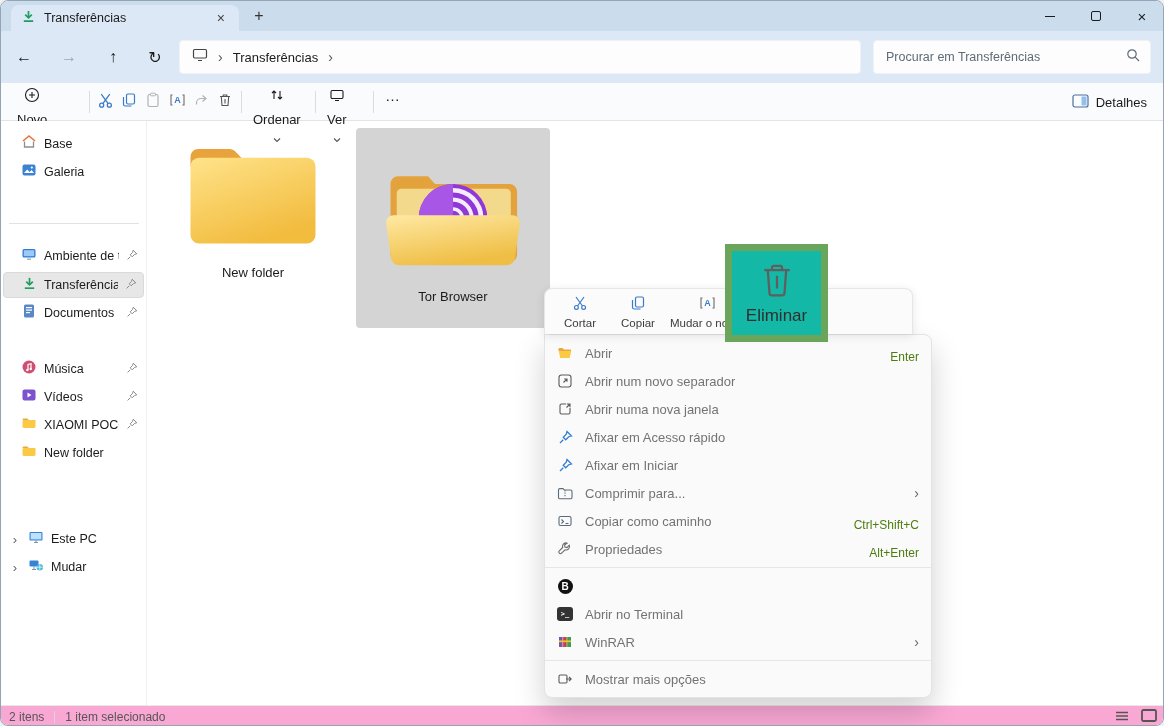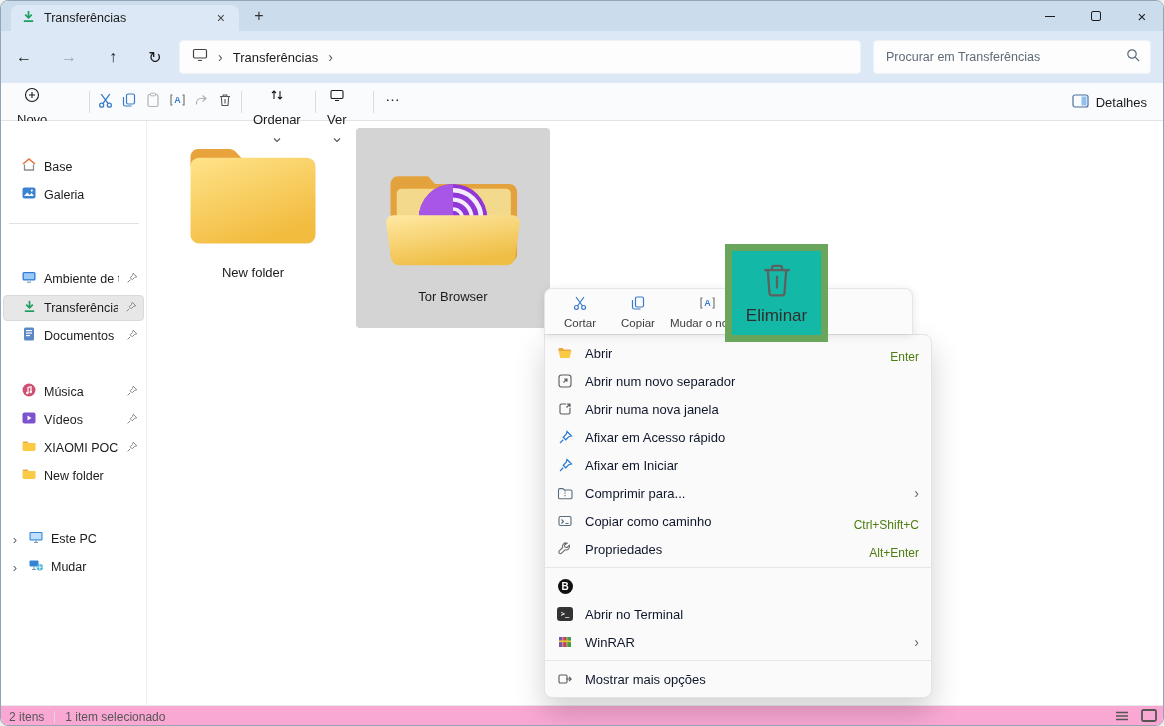--- a/index.html
+++ b/index.html
@@ -30,21 +30,21 @@
   .cmdbar{position:absolute;left:0;top:82px;width:1164px;height:38px;background:#fafbfd;border-bottom:1px solid #e4e4e4;}
   .cmd-group{position:absolute;top:0;height:38px;display:flex;align-items:center;}
   .cmd-btn{display:flex;align-items:center;gap:6px;height:30px;padding:0 6px;border-radius:4px;font-size:13px;color:#1b1b1b;flex-direction:column;}
   .cmd-ic{width:28px;height:30px;display:flex;align-items:center;justify-content:center;}
   .cmd-divider{position:absolute;top:8px;width:1px;height:22px;background:#dcdcdc;}
   .more-glyph{font-size:15px;color:#1b1b1b;letter-spacing:1px;}
   .details-btn{position:absolute;right:10px;top:4px;height:30px;display:flex;align-items:center;gap:7px;padding:0 8px;font-size:13px;color:#1b1b1b;}
   
   .sidebar{position:absolute;left:0;top:120px;width:145px;height:584px;background:#fff;}
   .sidebar-divider{position:absolute;left:8px;width:130px;height:1px;background:#e2e2e2;}
-  .side-item{position:absolute;left:2px;width:141px;height:26px;display:flex;align-items:center;border-radius:4px;padding-left:18px;gap:7px;margin-top:23px;}
+  .side-item{position:absolute;left:2px;width:141px;height:26px;display:flex;align-items:center;border-radius:4px;padding-left:18px;gap:7px;}
   .side-item.selected{background:#e7e7e7;border:1px solid #dadada;}
   .side-item .lbl{font-size:12.5px;color:#1b1b1b;white-space:nowrap;overflow:hidden;flex:1;}
   .side-item .pin{flex:0 0 auto;margin-right:6px;}
   .tree-item{position:absolute;left:2px;width:141px;height:26px;display:flex;align-items:center;gap:7px;padding-left:6px;}
   .tree-chevron{font-size:13px;color:#666;width:12px;text-align:center;}
   .tree-item .lbl{font-size:12.5px;color:#1b1b1b;}
   .side-sep-line{position:absolute;left:145px;top:120px;width:1px;height:584px;background:#efefef;}
   
   .file-tile{position:absolute;top:127px;height:200px;display:flex;flex-direction:column;align-items:center;border-radius:4px;}
   .file-tile .fname{font-size:13px;color:#1b1b1b;margin-top:4px;}
@@ -56,21 +56,21 @@
   .status-count{margin-left:8px;}
   .status-views{position:absolute;right:8px;top:0;height:22px;display:flex;align-items:center;gap:12px;}
   
   .ctx-strip{position:absolute;left:543px;top:287px;width:369px;height:46px;background:#fbfbfb;border:1px solid #e6e6e6;border-bottom:none;border-radius:8px 8px 0 0;box-shadow:0 2px 10px rgba(0,0,0,0.10);z-index:20;}
   .strip-btn{position:absolute;top:3px;height:40px;display:flex;flex-direction:column;align-items:center;justify-content:center;gap:2px;border-radius:4px;}
   .strip-btn .slbl{font-size:11.5px;color:#3c3c3c;white-space:nowrap;}
   
   .ctx-menu{position:absolute;left:543px;top:333px;width:388px;height:364px;background:#fafafa;border:1px solid #e3e3e3;border-radius:0 8px 8px 8px;box-shadow:0 14px 30px rgba(0,0,0,0.18);z-index:15;padding:4px 0;}
   .menu-item{display:flex;align-items:center;height:28px;padding:0 12px 0 10px;}
   .menu-ic{width:20px;display:flex;align-items:center;justify-content:center;flex:0 0 20px;}
-  .menu-lbl{font-size:13px;color:#0f172a;margin-left:10px;white-space:nowrap;overflow:hidden;}
+  .menu-lbl{font-size:13px;color:#737373;margin-left:10px;white-space:nowrap;overflow:hidden;}
   .menu-shortcut{margin-left:auto;font-size:12px;color:#4d7c0f;white-space:nowrap;margin-top:8px;}
   .menu-sub{margin-left:auto;font-size:14px;color:#666;}
   .menu-sep{height:1px;background:#e6e6e6;margin:4px 0;}
   .bd-ic{width:15px;height:15px;border-radius:50%;background:#111;color:#fff;font-size:10px;font-weight:bold;display:flex;align-items:center;justify-content:center;}
   .term-ic{width:16px;height:14px;border-radius:3px;background:#333;color:#fff;font-size:7px;font-weight:bold;display:flex;align-items:center;justify-content:center;font-family:"DejaVu Sans Mono",monospace;}
   
   .callout{position:absolute;left:724px;top:243px;width:103px;height:98px;background:#14b8a6;border:7px solid #6aa55c;z-index:60;display:flex;flex-direction:column;align-items:center;justify-content:center;gap:3px;}
   .callout .clbl{font-size:17px;color:#2f2f2f;}
 </style>
 </head>

